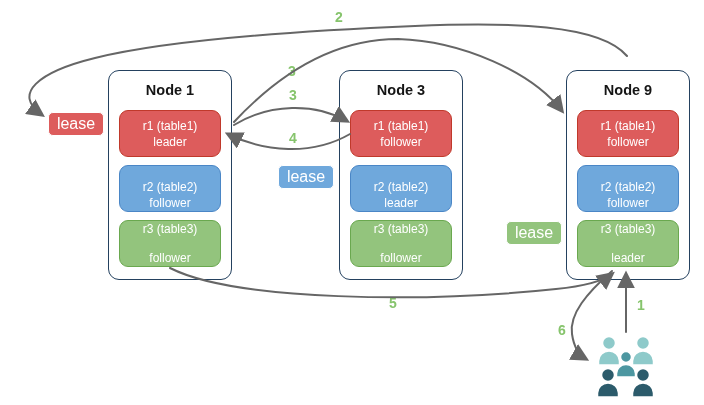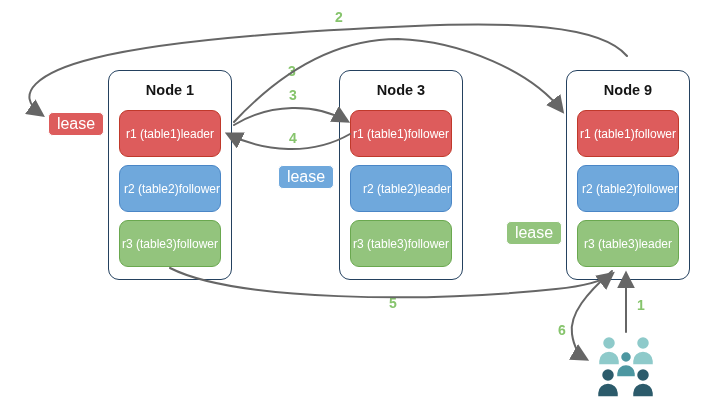--- a/index.html
+++ b/index.html
@@ -11,25 +11,25 @@
     position:absolute;top:70px;width:124px;height:210px;
     background:#ffffff;border:1.5px solid #24415f;border-radius:11px;
     box-sizing:border-box;
   }
   .node-title{
     position:absolute;top:11px;left:0;width:100%;text-align:center;
     font-weight:bold;font-size:14.5px;color:#151515;
   }
   .replica{
     position:absolute;left:10px;width:102px;height:47px;border-radius:9px;
-    display:flex;flex-direction:row;align-items:center;justify-content:center;
+    display:flex;flex-direction:column;align-items:center;justify-content:center;
     color:#ffffff;font-size:12px;line-height:16px;border:1.5px solid;box-sizing:border-box;
     text-align:center;
   }
-  .rp1{top:39px;} .rp2{top:94px;justify-content:flex-end;} .rp3{top:149px;}
+  .rp1{top:39px;} .rp2{top:94px;justify-content:flex-end;} .rp3{top:149px;justify-content:space-between;}
   .c-red{background:#dd5c5c;border-color:#c0392b;}
   .c-blue{background:#6fa8dc;border-color:#4a86c6;}
   .c-green{background:#93c47d;border-color:#6aa84f;}
   .lease{
     position:absolute;width:56px;height:24px;border-radius:5px;
     display:flex;align-items:center;justify-content:center;
     color:#ffffff;font-size:16px;border:1.5px solid;box-sizing:border-box;
   }
   .lease-red{left:48px;top:112px;}
   .lease-blue{left:278px;top:165px;}

